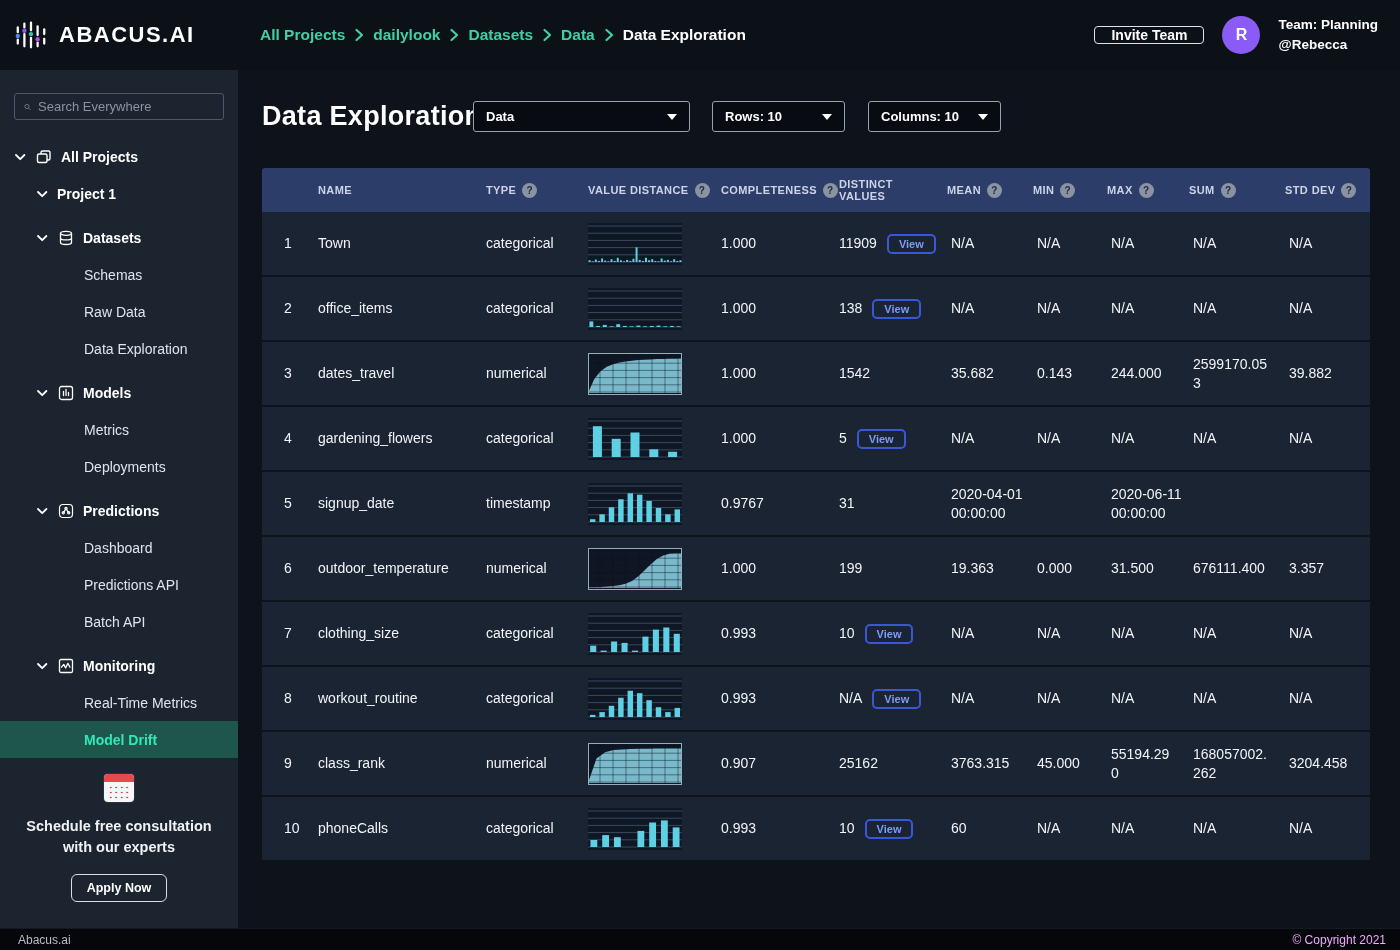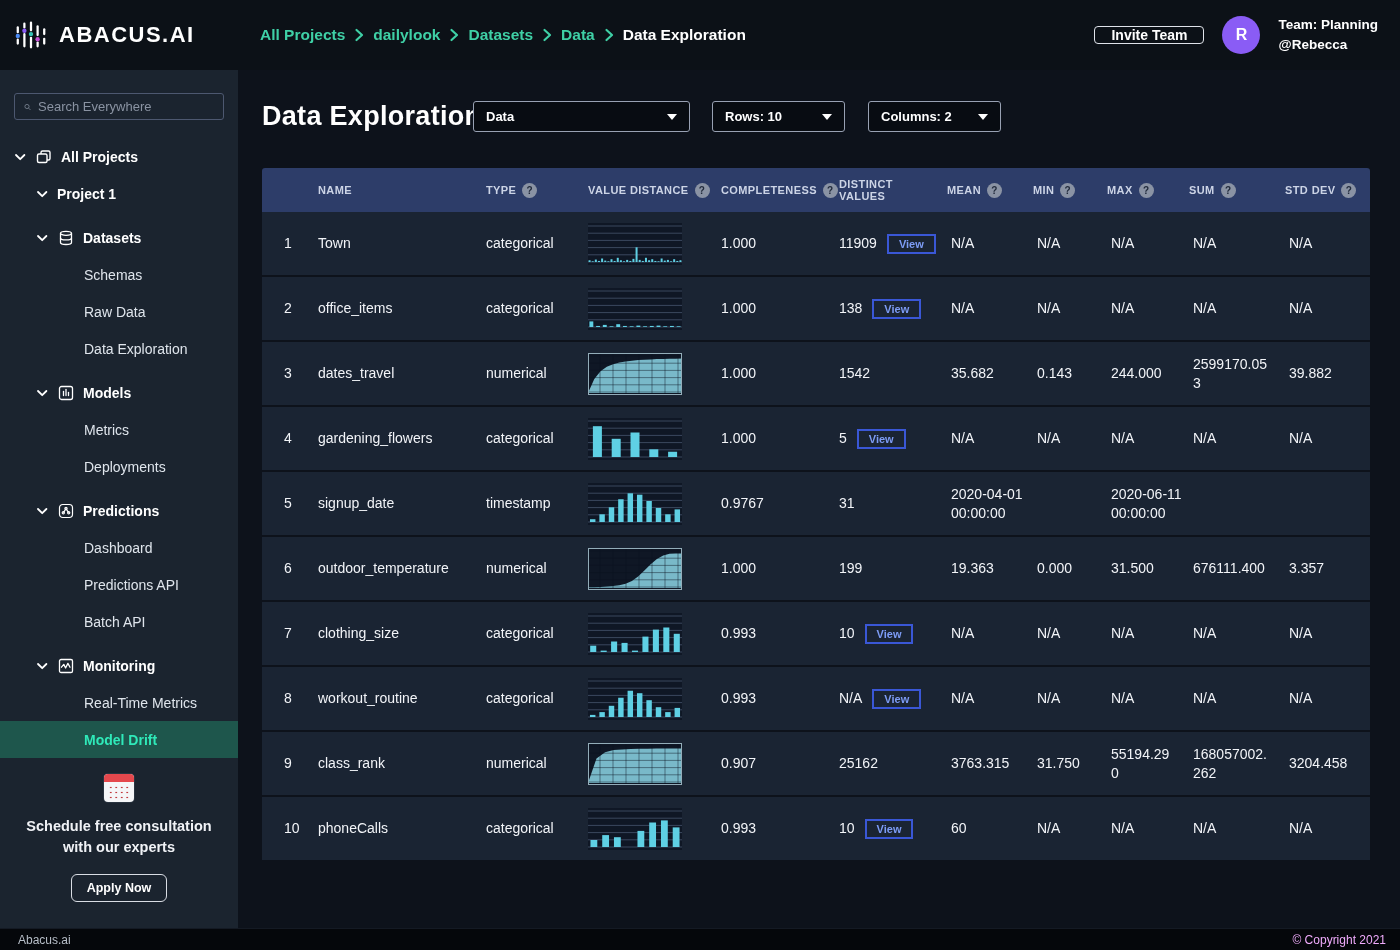--- a/index.html
+++ b/index.html
@@ -70,21 +70,21 @@
   .h-cell.num-col{padding-left:22px;}
   .help{width:15px;height:15px;border-radius:50%;background:#8a93a4;color:#222b3c;display:flex;align-items:center;
     justify-content:center;font-size:10px;font-weight:700;cursor:pointer;flex:none;}
   .t-row{height:65px;background:#1a2433;border-bottom:2px solid #0d121b;}
   .cell{display:flex;align-items:center;padding-left:8px;font-size:14px;font-weight:500;color:#f2f4f8;
     line-height:1.3;overflow-wrap:anywhere;}
   .cell.idx{padding-left:22px;font-size:14px;}
   .cell.numv{padding-left:12px;padding-right:6px;}
   .cell.span2{grid-column:span 2;}
   .cell.span2 .datewrap{width:106px;}
-  .view-btn{margin-left:10px;background:transparent;border:2px solid var(--viewBorder);border-radius:0;
+  .view-btn{margin-left:10px;background:transparent;border:2px solid var(--viewBorder);border-radius:5px;
     color:var(--viewText);font-family:inherit;font-size:11px;font-weight:700;padding:2px 10px;cursor:pointer;flex:none;}
   .sparkwrap{display:flex;align-items:center;}
 
   
   .footer{position:absolute;bottom:0;left:0;width:1400px;height:22px;background:#05070b;border-top:1px solid #141a24;
     display:flex;align-items:center;justify-content:space-between;padding:0 14px 0 18px;}
   .footer .f-left{font-size:12px;color:#b7bec8;}
   .footer .f-right{font-size:12px;color:#f0abfc;}
 </style>
 </head>
@@ -275,21 +275,21 @@
           <path d="M0 0h10L5 6z" fill="#fff"></path>
         </svg>
     </div>
     <div class="select rows-select">
       <span>Rows:  10</span>
       <svg width="10" height="6" viewBox="0 0 10 6">
           <path d="M0 0h10L5 6z" fill="#fff"></path>
         </svg>
     </div>
     <div class="select cols-select">
-      <span>Columns:  2</span>
+      <span>Columns:  10</span>
       <svg width="10" height="6" viewBox="0 0 10 6">
           <path d="M0 0h10L5 6z" fill="#fff"></path>
         </svg>
     </div>
     <div class="table">
       <div class="t-head">
           <div class="h-cell num-col">
             <span></span>
           </div>
           <div class="h-cell">
@@ -675,21 +675,21 @@
                   <line x1="90" y1="0" x2="90" y2="42" stroke="rgba(12,18,30,0.45)" stroke-width="1"></line>
                   <rect x="0.5" y="0.5" width="93" height="41" fill="none" stroke="#93adb9" stroke-width="1"></rect>
                 </svg>
               </div>
             </div>
             <div class="cell">0.907</div>
             <div class="cell">
               <span>25162</span>
             </div>
             <div class="cell numv">3763.315</div>
-            <div class="cell numv">31.750</div>
+            <div class="cell numv">45.000</div>
             <div class="cell numv">55194.290</div>
             <div class="cell numv">168057002.262</div>
             <div class="cell numv">3204.458</div>
           </div>
           <div class="t-row">
             <div class="cell idx">10</div>
             <div class="cell">phoneCalls</div>
             <div class="cell">categorical</div>
             <div class="cell">
               <div class="sparkwrap">

